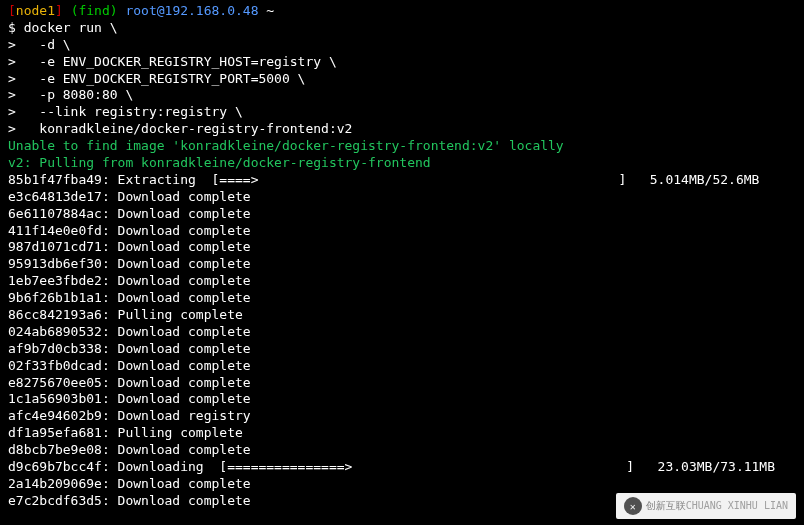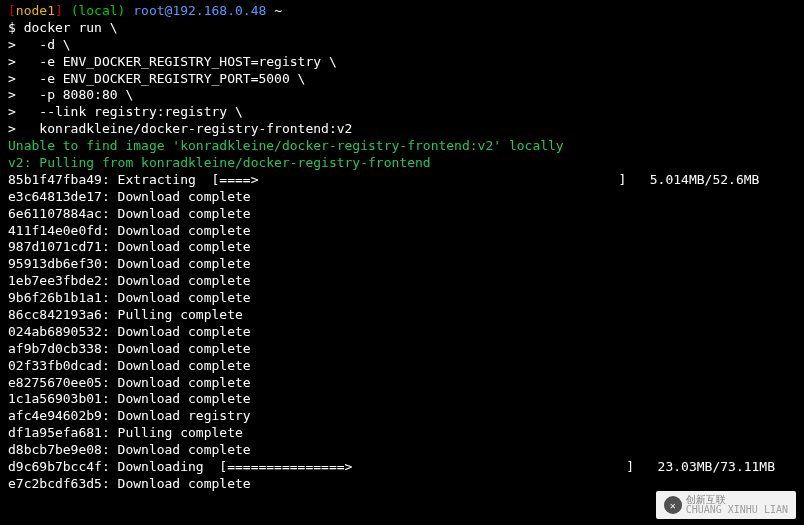--- a/index.html
+++ b/index.html
@@ -70,33 +70,33 @@
       border-radius: 50%;
       display: flex;
       align-items: center;
       justify-content: center;
       color: #fff;
       font-weight: bold;
       font-size: 10px;
     }
     .watermark-text {
       display: flex;
-      flex-direction: column;
+      flex-direction: row;
       line-height: 1;
       justify-content: flex-end;
     }
     .watermark-text .sub {
       font-size: 10px;
       color: #aaa;
     }
   </style>
 </head>
 <body>
 
-<div class="prompt-line"><span class="bracket">[</span><span class="nodename">node1</span><span class="bracket">]</span> <span class="local">(local)</span> <span class="userhost">root@192.168.0.48</span> <span class="tilde">~</span></div>
+<div class="prompt-line"><span class="bracket">[</span><span class="nodename">node1</span><span class="bracket">]</span> <span class="local">(find)</span> <span class="userhost">root@192.168.0.48</span> <span class="tilde">~</span></div>
 <div class="cmd-line">$ docker run \</div>
 <div class="cmd-line">&gt;   -d \</div>
 <div class="cmd-line">&gt;   -e ENV_DOCKER_REGISTRY_HOST=registry \</div>
 <div class="cmd-line">&gt;   -e ENV_DOCKER_REGISTRY_PORT=5000 \</div>
 <div class="cmd-line">&gt;   -p 8080:80 \</div>
 <div class="cmd-line">&gt;   --link registry:registry \</div>
 <div class="cmd-line">&gt;   konradkleine/docker-registry-frontend:v2</div>
 <div class="output-line">Unable to find image 'konradkleine/docker-registry-frontend:v2' locally</div>
 <div class="output-line">v2: Pulling from konradkleine/docker-registry-frontend</div>
 <div id="layers-container">
@@ -111,20 +111,21 @@
     <div class="layer-line">86cc842193a6: Pulling complete</div>
     <div class="layer-line">024ab6890532: Download complete</div>
     <div class="layer-line">af9b7d0cb338: Download complete</div>
     <div class="layer-line">02f33fb0dcad: Download complete</div>
     <div class="layer-line">e8275670ee05: Download complete</div>
     <div class="layer-line">1c1a56903b01: Download complete</div>
     <div class="layer-line">afc4e94602b9: Download registry</div>
     <div class="layer-line">df1a95efa681: Pulling complete</div>
     <div class="layer-line">d8bcb7be9e08: Download complete</div>
     <div class="layer-line">d9c69b7bcc4f: Downloading  [===============&gt;                                   ]   23.03MB/73.11MB</div>
+    <div class="layer-line">2a14b209069e: Download complete</div>
     <div class="layer-line">e7c2bcdf63d5: Download complete</div>
   </div>
 
 <div class="watermark">
   <div class="watermark-icon">✕</div>
   <div class="watermark-text">
     <span>创新互联</span>
     <span class="sub">CHUANG XINHU LIAN</span>
   </div>
 </div>

